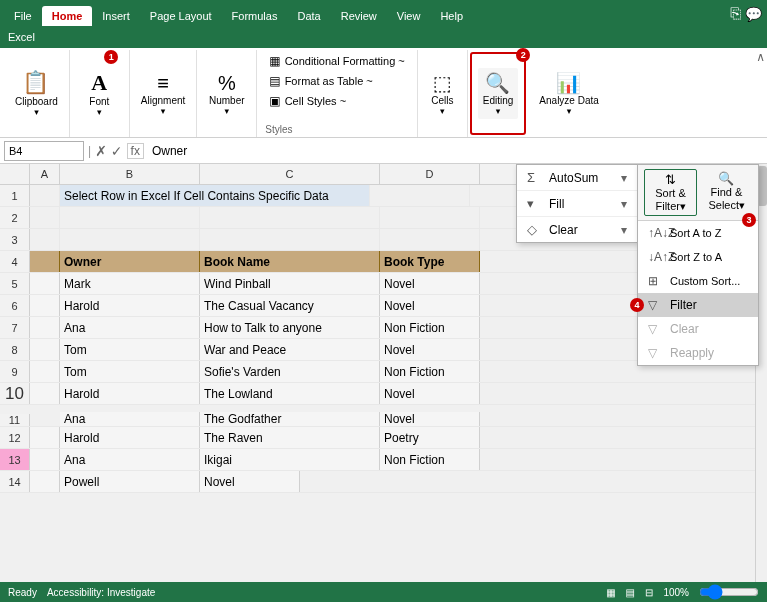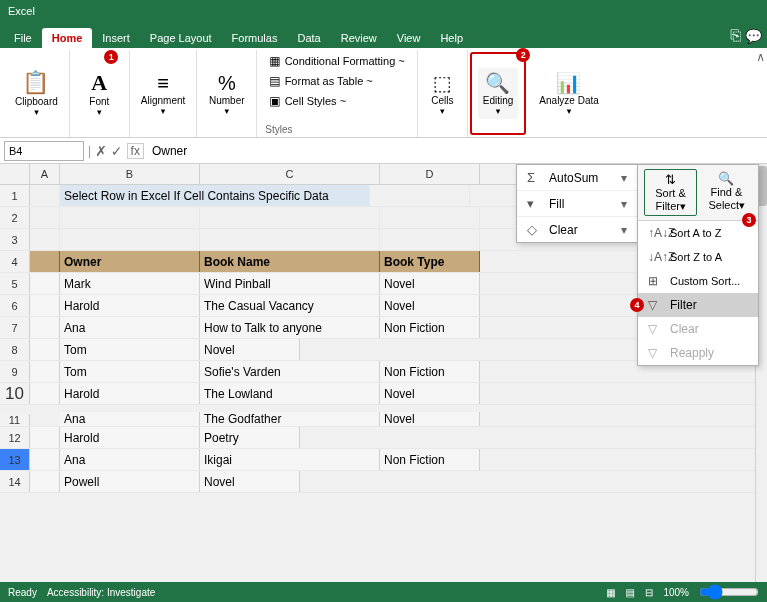--- a/index.html
+++ b/index.html
@@ -2,43 +2,43 @@
 <html><head>
   <meta charset="utf-8">
   <style>
     * { box-sizing: border-box; margin: 0; padding: 0; }
     body { font-family: 'Segoe UI', Arial, sans-serif; font-size: 12px; background: #f0f0f0; width: 767px; height: 602px; overflow: hidden; }
   </style>
 </head>
 <body>
 
 <div style="width:767px; height:602px; display:flex; flex-direction:column; overflow:hidden; position:relative;">
-
-  <div style="background:#217346; height:22px; display:flex; align-items:center; padding:0 8px; color:white; font-size:11px;">
-    <span>Excel</span>
-  </div>
 
   <div style="background:#217346; display:flex; align-items:flex-end; padding:0 4px; height:26px;">
     <div style="color:white; font-size:11px; padding:4px 10px; cursor:pointer;">File</div>
     <div style="background:white; color:#217346; font-size:11px; padding:4px 10px; cursor:pointer; border-radius:3px 3px 0 0; font-weight:500; position:relative;">
       <span style="color:#c00; font-weight:bold;">Home</span>
     </div>
     <div style="color:white; font-size:11px; padding:4px 10px; cursor:pointer;">Insert</div>
     <div style="color:white; font-size:11px; padding:4px 10px; cursor:pointer;">Page Layout</div>
     <div style="color:white; font-size:11px; padding:4px 10px; cursor:pointer;">Formulas</div>
     <div style="color:white; font-size:11px; padding:4px 10px; cursor:pointer;">Data</div>
     <div style="color:white; font-size:11px; padding:4px 10px; cursor:pointer;">Review</div>
     <div style="color:white; font-size:11px; padding:4px 10px; cursor:pointer;">View</div>
     <div style="color:white; font-size:11px; padding:4px 10px; cursor:pointer;">Help</div>
     <div style="margin-left:auto; display:flex; gap:4px; align-items:center; padding-bottom:4px;">
       <span style="color:white; font-size:14px; cursor:pointer;">⎘</span>
       <span style="color:white; font-size:14px; cursor:pointer;">💬</span>
     </div>
   </div>
 
+  <div style="background:#217346; height:22px; display:flex; align-items:center; padding:0 8px; color:white; font-size:11px;">
+    <span>Excel</span>
+  </div>
+
   <div style="background:white; border-bottom:1px solid #d0d0d0; display:flex; align-items:stretch; padding:2px 4px 0 4px; min-height:90px; position:relative;">
 
     <div style="display:flex; flex-direction:column; align-items:center; padding:2px 6px; border-right:1px solid #e0e0e0; min-width:50px;">
       <div style="flex:1; display:flex; align-items:center; justify-content:center;">
         <div style="display:flex; flex-direction:column; align-items:center; padding:3px 5px; cursor:pointer; border-radius:3px;">
           <span style="font-size:22px;">📋</span>
           <span style="font-size:10px;">Clipboard</span>
           <span style="font-size:9px;">▾</span>
         </div>
       </div>
@@ -193,20 +193,21 @@
       <div style="width:30px; min-width:30px; background:#f2f2f2; border-right:1px solid #d0d0d0; text-align:center; font-size:11px; color:#333; display:flex; align-items:center; justify-content:center;">7</div>
       <div style="width:30px; border-right:1px solid #d0d0d0; font-size:12px; padding:0 4px; background:#f5f5f5;"></div>
       <div style="width:140px; border-right:1px solid #d0d0d0; font-size:12px; padding:0 4px; display:flex; align-items:center; background:#f5f5f5;">Ana</div>
       <div style="width:180px; border-right:1px solid #d0d0d0; font-size:12px; padding:0 4px; display:flex; align-items:center; background:#f5f5f5;">How to Talk to anyone</div>
       <div style="width:100px; border-right:1px solid #d0d0d0; font-size:12px; padding:0 4px; display:flex; align-items:center; background:#f5f5f5;">Non Fiction</div>
     </div>
     <div style="display:flex; border-bottom:1px solid #e8e8e8; height:22px;">
       <div style="width:30px; min-width:30px; background:#f2f2f2; border-right:1px solid #d0d0d0; text-align:center; font-size:11px; color:#333; display:flex; align-items:center; justify-content:center;">8</div>
       <div style="width:30px; border-right:1px solid #d0d0d0; font-size:12px; padding:0 4px; background:#f5f5f5;"></div>
       <div style="width:140px; border-right:1px solid #d0d0d0; font-size:12px; padding:0 4px; display:flex; align-items:center; background:#f5f5f5;">Tom</div>
+      <div style="width:180px; border-right:1px solid #d0d0d0; font-size:12px; padding:0 4px; display:flex; align-items:center; background:#f5f5f5;">War and Peace</div>
       <div style="width:100px; border-right:1px solid #d0d0d0; font-size:12px; padding:0 4px; display:flex; align-items:center; background:#f5f5f5;">Novel</div>
     </div>
     <div style="display:flex; border-bottom:1px solid #e8e8e8; height:22px;">
       <div style="width:30px; min-width:30px; background:#f2f2f2; border-right:1px solid #d0d0d0; text-align:center; font-size:11px; color:#333; display:flex; align-items:center; justify-content:center;">9</div>
       <div style="width:30px; border-right:1px solid #d0d0d0; font-size:12px; padding:0 4px; background:#f5f5f5;"></div>
       <div style="width:140px; border-right:1px solid #d0d0d0; font-size:12px; padding:0 4px; display:flex; align-items:center; background:#f5f5f5;">Tom</div>
       <div style="width:180px; border-right:1px solid #d0d0d0; font-size:12px; padding:0 4px; display:flex; align-items:center; background:#f5f5f5;">Sofie's Varden</div>
       <div style="width:100px; border-right:1px solid #d0d0d0; font-size:12px; padding:0 4px; display:flex; align-items:center; background:#f5f5f5;">Non Fiction</div>
     </div>
     <div style="display:flex; border-bottom:1px solid #e8e8e8; height:22px;">
@@ -220,24 +221,25 @@
       <div style="width:30px; min-width:30px; background:#f2f2f2; border-right:1px solid #d0d0d0; text-align:center; font-size:11px; color:#333; display:flex; align-items:center; justify-content:center;">11</div>
       <div style="width:30px; border-right:1px solid #d0d0d0; font-size:12px; padding:0 4px; background:#f5f5f5;"></div>
       <div style="width:140px; border-right:1px solid #d0d0d0; font-size:12px; padding:0 4px; display:flex; align-items:center; background:#f5f5f5;">Ana</div>
       <div style="width:180px; border-right:1px solid #d0d0d0; font-size:12px; padding:0 4px; display:flex; align-items:center; background:#f5f5f5;">The Godfather</div>
       <div style="width:100px; border-right:1px solid #d0d0d0; font-size:12px; padding:0 4px; display:flex; align-items:center; background:#f5f5f5;">Novel</div>
     </div>
     <div style="display:flex; border-bottom:1px solid #e8e8e8; height:22px;">
       <div style="width:30px; min-width:30px; background:#f2f2f2; border-right:1px solid #d0d0d0; text-align:center; font-size:11px; color:#333; display:flex; align-items:center; justify-content:center;">12</div>
       <div style="width:30px; border-right:1px solid #d0d0d0; font-size:12px; padding:0 4px; background:#f5f5f5;"></div>
       <div style="width:140px; border-right:1px solid #d0d0d0; font-size:12px; padding:0 4px; display:flex; align-items:center; background:#f5f5f5;">Harold</div>
+      <div style="width:180px; border-right:1px solid #d0d0d0; font-size:12px; padding:0 4px; display:flex; align-items:center; background:#f5f5f5;">The Raven</div>
       <div style="width:100px; border-right:1px solid #d0d0d0; font-size:12px; padding:0 4px; display:flex; align-items:center; background:#f5f5f5;">Poetry</div>
     </div>
     <div style="display:flex; border-bottom:1px solid #e8e8e8; height:22px;">
-      <div style="width:30px; min-width:30px; background:#3b82f6; border-right:1px solid #d0d0d0; text-align:center; font-size:11px; color:#333; display:flex; align-items:center; justify-content:center;">13</div>
+      <div style="width:30px; min-width:30px; background:#f9a8d4; border-right:1px solid #d0d0d0; text-align:center; font-size:11px; color:#333; display:flex; align-items:center; justify-content:center;">13</div>
       <div style="width:30px; border-right:1px solid #d0d0d0; font-size:12px; padding:0 4px; background:#f5f5f5;"></div>
       <div style="width:140px; border-right:1px solid #d0d0d0; font-size:12px; padding:0 4px; display:flex; align-items:center; background:#f5f5f5;">Ana</div>
       <div style="width:180px; border-right:1px solid #d0d0d0; font-size:12px; padding:0 4px; display:flex; align-items:center; background:#f5f5f5;">Ikigai</div>
       <div style="width:100px; border-right:1px solid #d0d0d0; font-size:12px; padding:0 4px; display:flex; align-items:center; background:#f5f5f5;">Non Fiction</div>
     </div>
     <div style="display:flex; border-bottom:1px solid #e8e8e8; height:22px;">
       <div style="width:30px; min-width:30px; background:#f2f2f2; border-right:1px solid #d0d0d0; text-align:center; font-size:11px; color:#333; display:flex; align-items:center; justify-content:center;">14</div>
       <div style="width:30px; border-right:1px solid #d0d0d0; font-size:12px; padding:0 4px; background:#f5f5f5;"></div>
       <div style="width:140px; border-right:1px solid #d0d0d0; font-size:12px; padding:0 4px; display:flex; align-items:center; background:#f5f5f5;">Powell</div>
       <div style="width:100px; border-right:1px solid #d0d0d0; font-size:12px; padding:0 4px; display:flex; align-items:center; background:#f5f5f5;">Novel</div>

